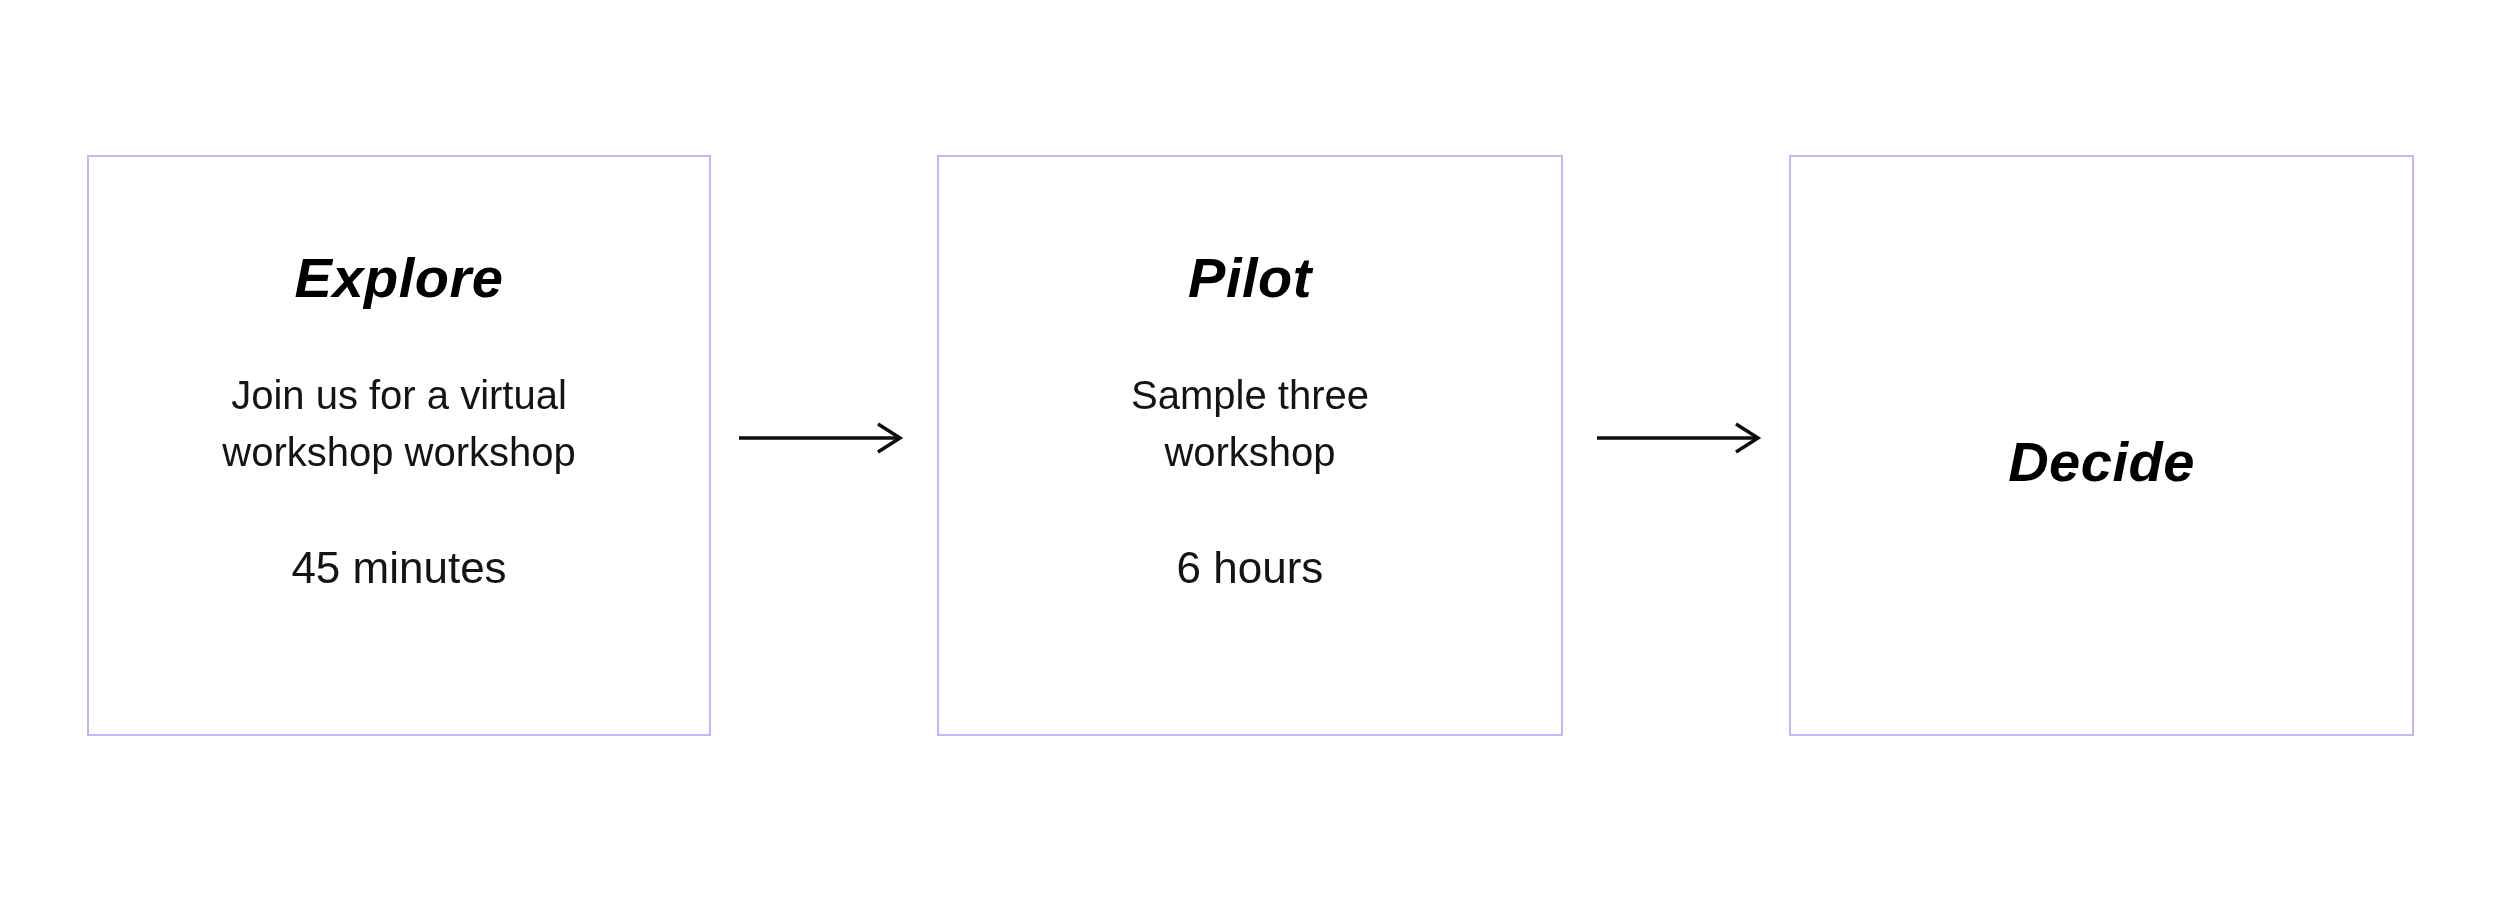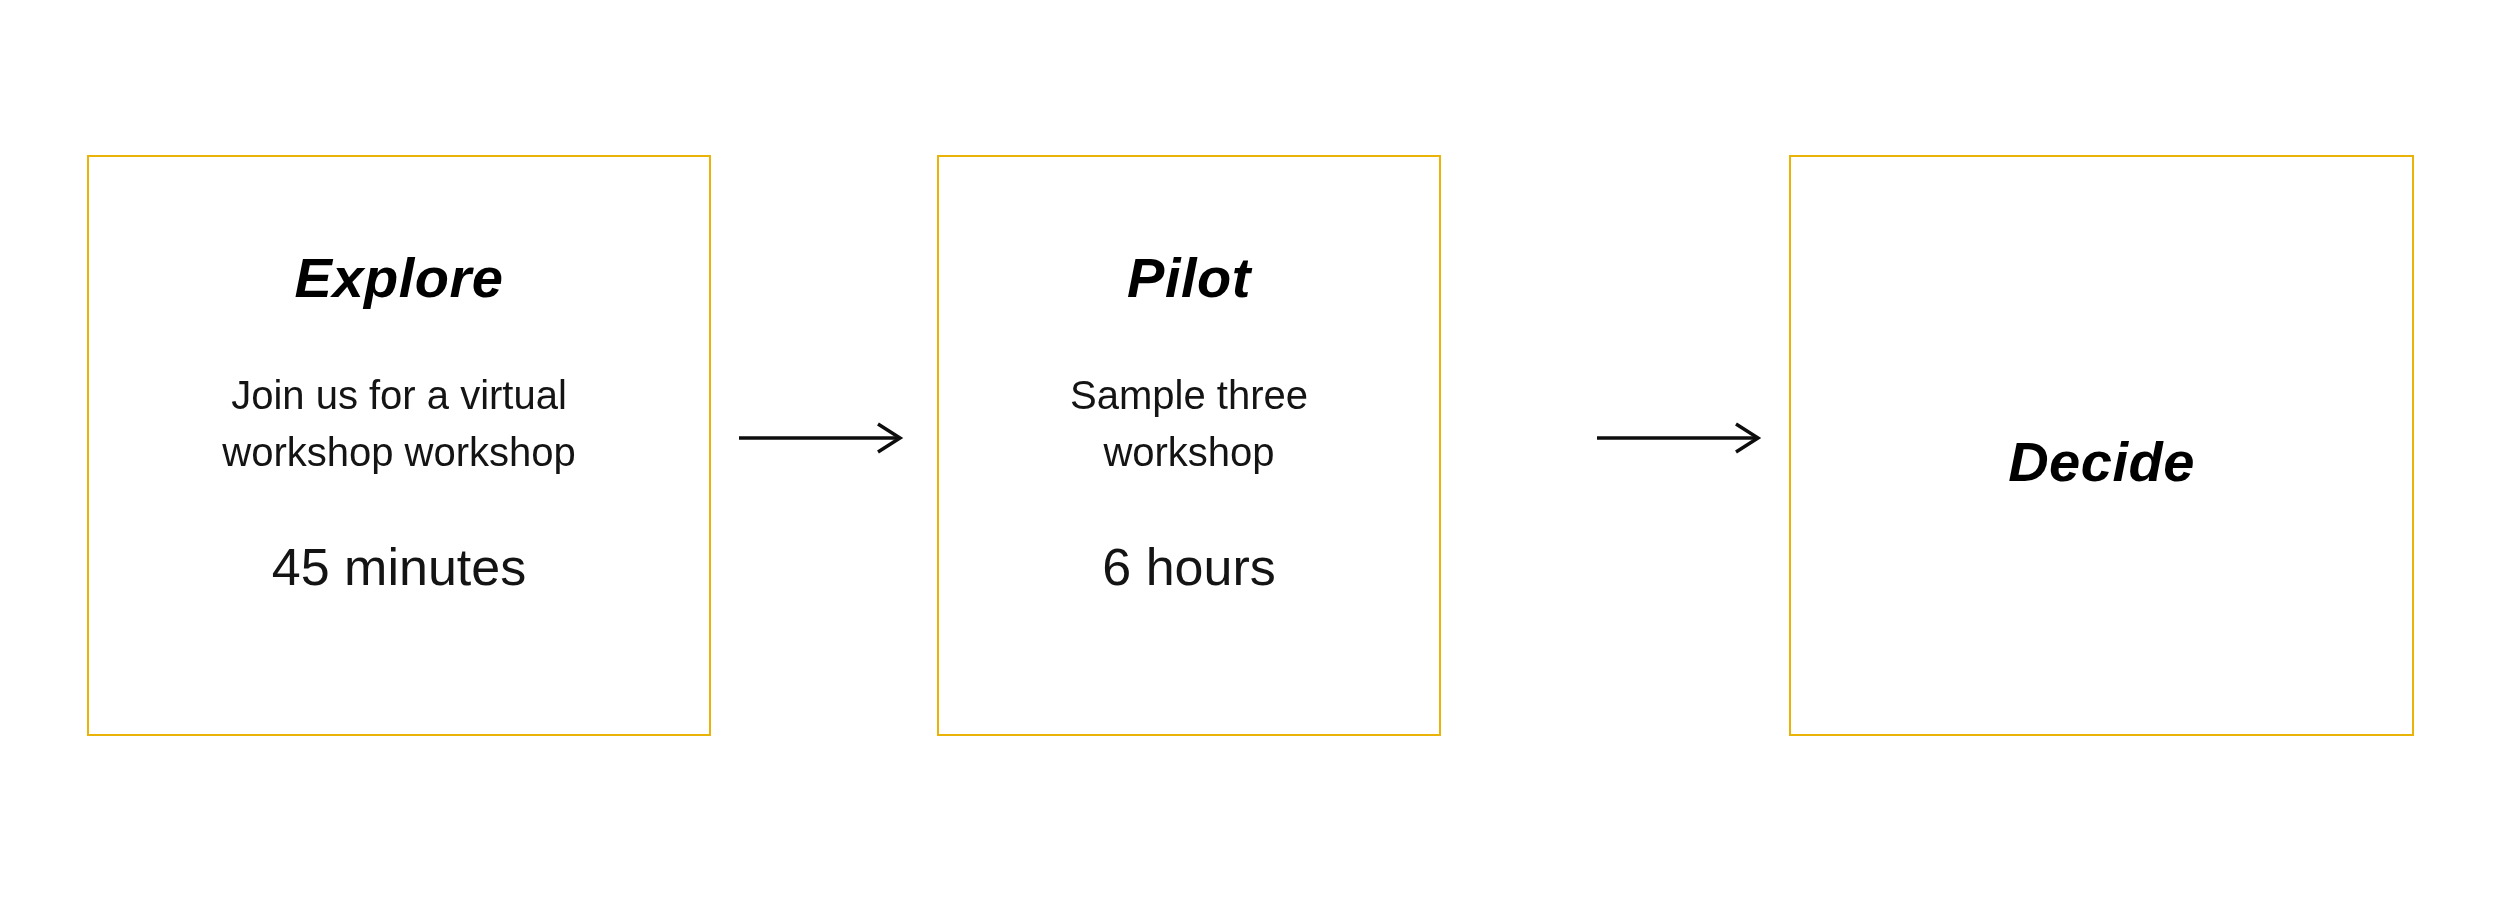--- a/index.html
+++ b/index.html
@@ -14,30 +14,30 @@
     background: #ffffff;
     font-family: "Liberation Sans", "DejaVu Sans", sans-serif;
     color: #111111;
     overflow: hidden;
   }
   .step-box {
     position: absolute;
     top: 155px;
     height: 581px;
     box-sizing: border-box;
-    border: 2px solid #eab308;
+    border: 2px solid #c4b5fd;
     background: #ffffff;
     display: flex;
     flex-direction: column;
     align-items: center;
     padding-top: 90px;
     text-align: center;
   }
   .step-box.box-1 { left: 87px;   width: 624px; }
-  .step-box.box-2 { left: 937px;  width: 504px; }
+  .step-box.box-2 { left: 937px;  width: 626px; }
   .step-box.box-3 { left: 1789px; width: 625px; justify-content: center; }
 
   .step-title {
     margin: 0 0 58px 0;
     font-size: 56px;
     line-height: 62px;
     font-weight: bold;
     font-style: italic;
     color: #000000;
     letter-spacing: 0.5px;
@@ -45,21 +45,21 @@
   .step-desc {
     margin: 0 0 58px 0;
     font-size: 40px;
     line-height: 57px;
     font-weight: 400;
     white-space: pre-line;
     color: #141414;
   }
   .step-duration {
     margin: 0;
-    font-size: 52px;
+    font-size: 44px;
     line-height: 57px;
     font-weight: 400;
     color: #141414;
   }
   .arrow {
     position: absolute;
     top: 415px;
     color: #0d0d0d;
   }
   .arrow.arrow-1 { left: 737px; }

